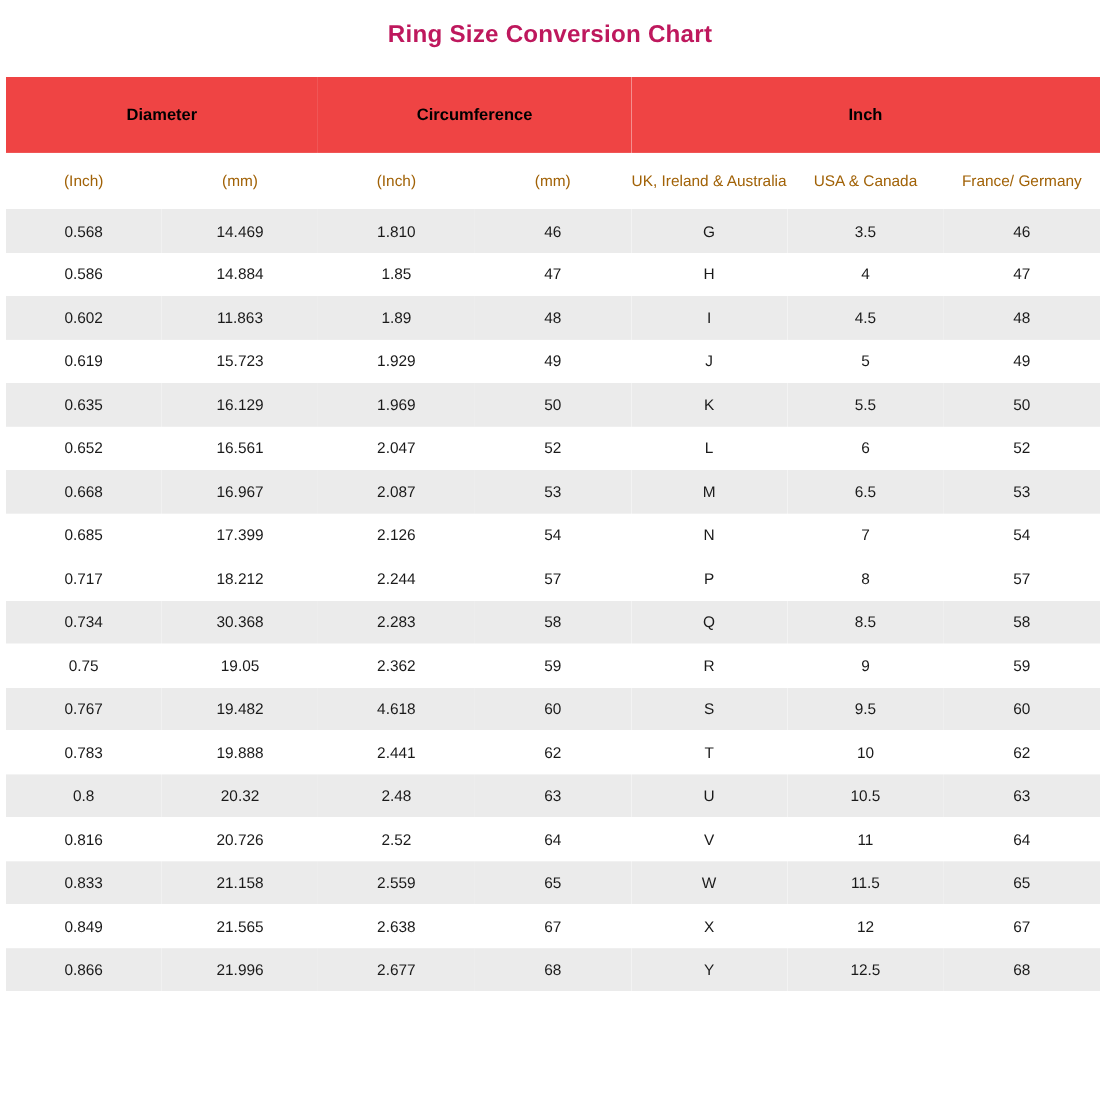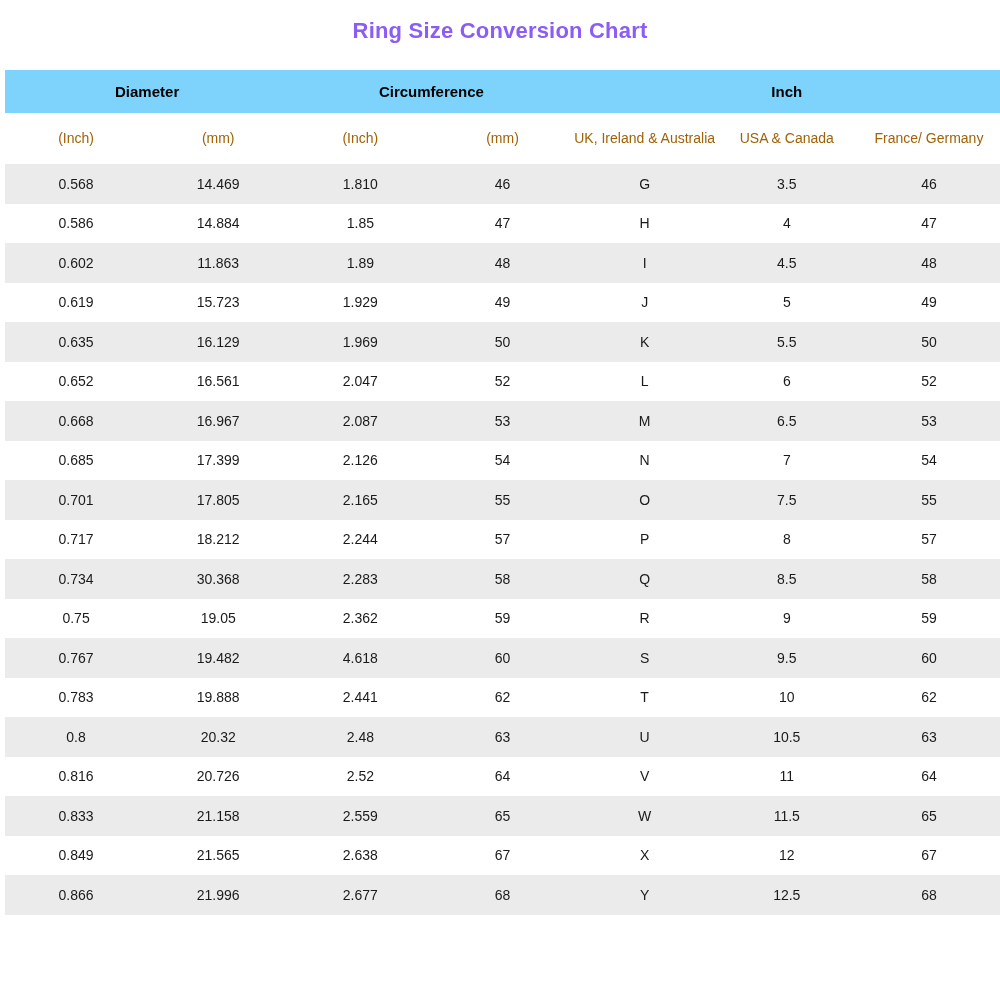--- a/index.html
+++ b/index.html
@@ -18,39 +18,39 @@
     background: #ffffff;
   }
   .title {
     margin: 0;
     padding-top: 18px;
     height: 70px;
     box-sizing: border-box;
     text-align: center;
     font-size: 22px;
     font-weight: bold;
-    color: #8b5cf6;
+    color: #be185d;
     letter-spacing: 0.2px;
   }
   table.conversion {
     border-collapse: collapse;
     table-layout: fixed;
     width: 995px;
     margin-left: 5px;
   }
   table.conversion th,
   table.conversion td {
     padding: 0;
     text-align: center;
     vertical-align: middle;
     overflow: hidden;
   }
   tr.group-row th {
-    height: 43px;
-    background: #7dd3fc;
+    height: 69px;
+    background: #ef4444;
     font-size: 15px;
     font-weight: bold;
     color: #000000;
     text-align: center;
   }
   tr.subheader-row th {
     height: 51px;
     background: #ffffff;
     font-size: 14px;
     font-weight: normal;
@@ -156,29 +156,20 @@
         </tr>
         <tr>
           <td>0.685</td>
           <td>17.399</td>
           <td>2.126</td>
           <td>54</td>
           <td>N</td>
           <td>7</td>
           <td>54</td>
         </tr>
-        <tr class="shaded">
-          <td>0.701</td>
-          <td>17.805</td>
-          <td>2.165</td>
-          <td>55</td>
-          <td>O</td>
-          <td>7.5</td>
-          <td>55</td>
-        </tr>
         <tr>
           <td>0.717</td>
           <td>18.212</td>
           <td>2.244</td>
           <td>57</td>
           <td>P</td>
           <td>8</td>
           <td>57</td>
         </tr>
         <tr class="shaded">

